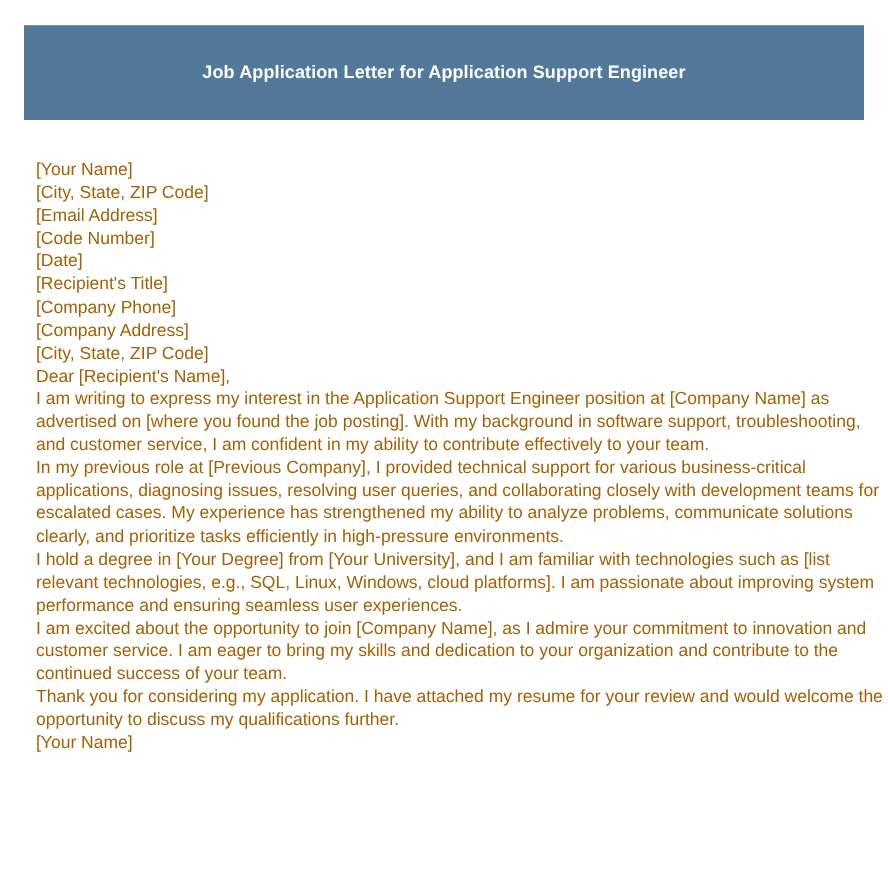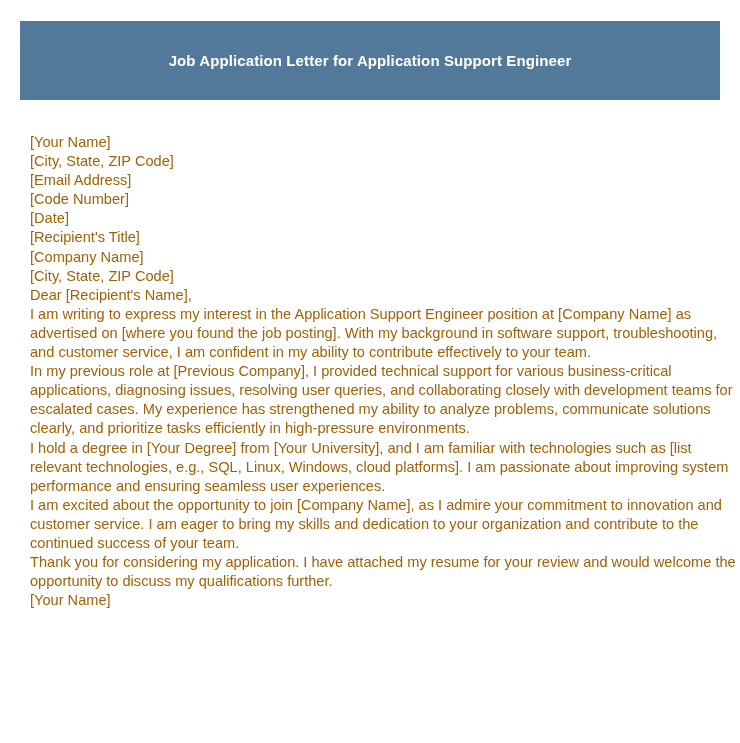--- a/index.html
+++ b/index.html
@@ -78,21 +78,22 @@
     <div>
       <p class="addr-line">[Your Name]</p>
       <p class="addr-line">[City, State, ZIP Code]</p>
       <p class="addr-line">[Email Address]</p>
       <p class="addr-line">[Code Number]</p>
       <p class="addr-line">[Date]</p>
     </div>
 
     <div>
       <p class="addr-line">[Recipient's Title]</p>
-      <p class="addr-line">[Company Name]</p>
+      <p class="addr-line">[Company Phone]</p>
+      <p class="addr-line">[Company Address]</p>
       <p class="addr-line">[City, State, ZIP Code]</p>
     </div>
 
     <p class="addr-line">Dear [Recipient's Name],</p>
 
     <p>I am writing to express my interest in the Application Support Engineer position at [Company Name] as advertised on [where you found the job posting]. With my background in software support, troubleshooting, and customer service, I am confident in my ability to contribute effectively to your team.</p>
     <p>In my previous role at [Previous Company], I provided technical support for various business-critical applications, diagnosing issues, resolving user queries, and collaborating closely with development teams for escalated cases. My experience has strengthened my ability to analyze problems, communicate solutions clearly, and prioritize tasks efficiently in high-pressure environments.</p>
     <p>I hold a degree in [Your Degree] from [Your University], and I am familiar with technologies such as [list relevant technologies, e.g., SQL, Linux, Windows, cloud platforms]. I am passionate about improving system performance and ensuring seamless user experiences.</p>
     <p>I am excited about the opportunity to join [Company Name], as I admire your commitment to innovation and customer service. I am eager to bring my skills and dedication to your organization and contribute to the continued success of your team.</p>
     <p>Thank you for considering my application. I have attached my resume for your review and would welcome the opportunity to discuss my qualifications further.</p>

